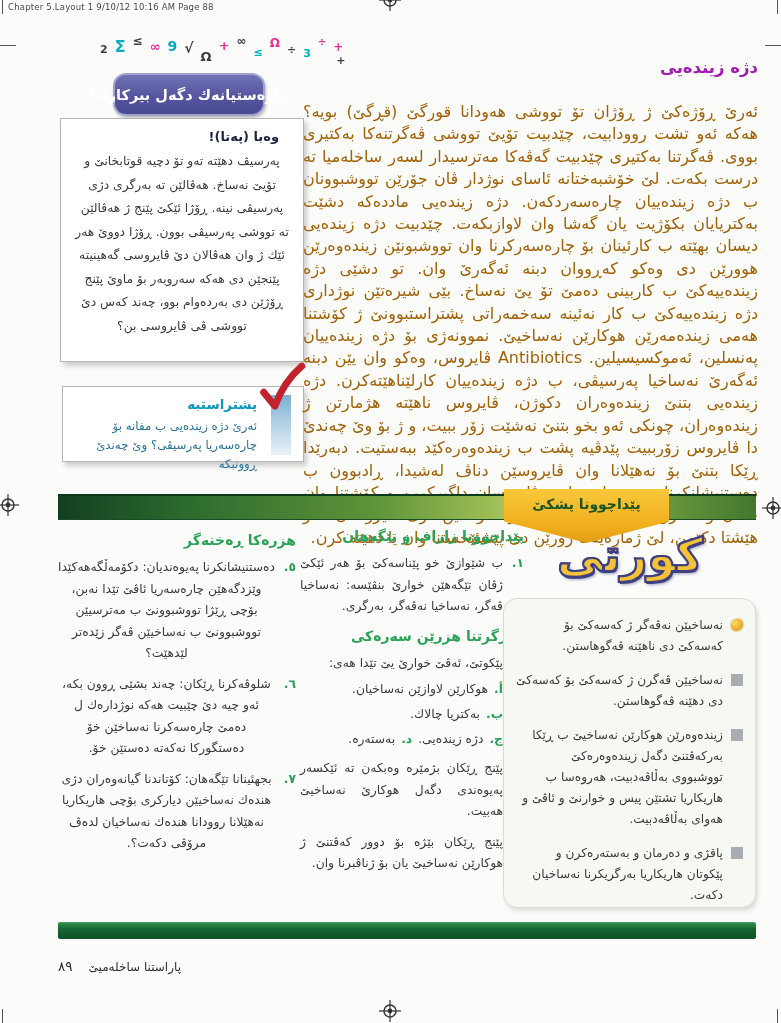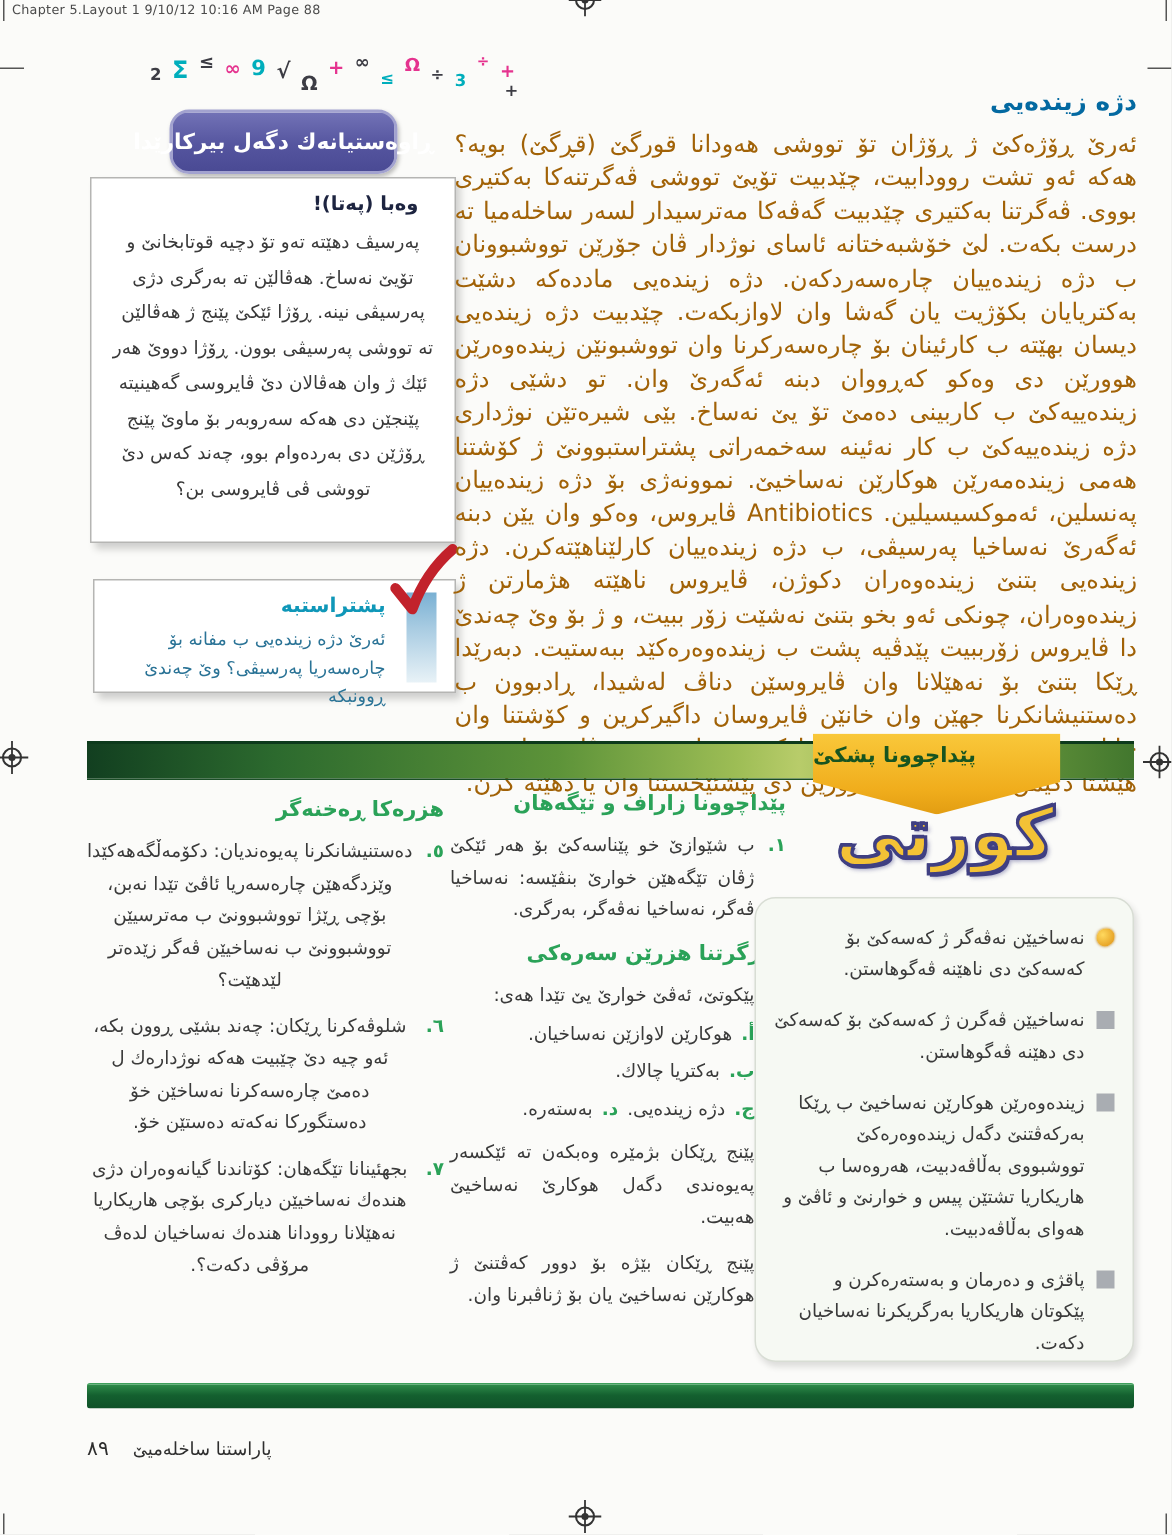--- a/index.html
+++ b/index.html
@@ -58,33 +58,33 @@
   }
   .vb-bar {
     position:absolute; right:12px; top:8px; width:20px; height:60px;
     background:linear-gradient(180deg,#79b0d3 0%,#a9cce2 40%,#e8f2f7 100%);
   }
   .vb-check { position:absolute; right:-4px; top:-26px; width:52px; height:52px; }
   .vb-title { color:#0f97b8; font-weight:bold; font-size:13.5px; text-align:right; margin-bottom:5px; }
   .vb-body { color:#2a7396; font-size:11.8px; line-height:19px; text-align:right; }
   
   .article { position:absolute; left:303px; top:58px; width:455px; direction:rtl; }
-  .article h1 { color:#0369a1; font-size:16.5px; font-weight:bold; text-align:right; margin-bottom:8px; }
+  .article h1 { color:#a21caf; font-size:16.5px; font-weight:bold; text-align:right; margin-bottom:24px; }
   .article p { font-size:16px; line-height:22.4px; text-align:justify; color:#a16207; }
   
   .banner-bar {
     position:absolute; left:58px; top:494px; width:698px; height:26px;
     background:linear-gradient(90deg,#123f20 0%,#2c6a2e 18%,#5d9339 45%,#9dbd55 62%,#b8cc6a 68%,#6f9c3e 85%,#42772e 100%);
     border-top:2px solid #0d3a1c; border-bottom:1px solid #1a4d26;
   }
   .banner-tab {
-    position:absolute; left:542px; top:489px; width:165px; height:54px;
+    position:absolute; left:504px; top:489px; width:165px; height:54px;
     background:linear-gradient(180deg,#f9c83a 0%,#f0ad1c 70%,#e29d12 100%);
     clip-path:polygon(0 0,100% 0,100% 60%,50% 100%,0 60%);
-    display:flex; justify-content:flex-start; z-index:3;
+    display:flex; justify-content:center; z-index:3;
   }
   .banner-tab span { margin-top:7px; color:#175420; font-weight:bold; font-size:14px; direction:rtl; }
   
   .col-heading { color:#2aa258; font-weight:bold; font-size:14px; direction:rtl; text-align:right; }
   .col-terms { position:absolute; left:300px; top:528px; width:224px; direction:rtl; }
   .col-critical { position:absolute; left:58px; top:532px; width:238px; direction:rtl; }
   .item { display:flex; gap:6px; margin-top:9px; font-size:12.3px; line-height:21.5px; }
   .num { color:#2aa258; font-weight:bold; flex:0 0 15px; }
   .item .txt { flex:1; text-align:justify; }
   .col-critical .item .txt { text-align:center; }

